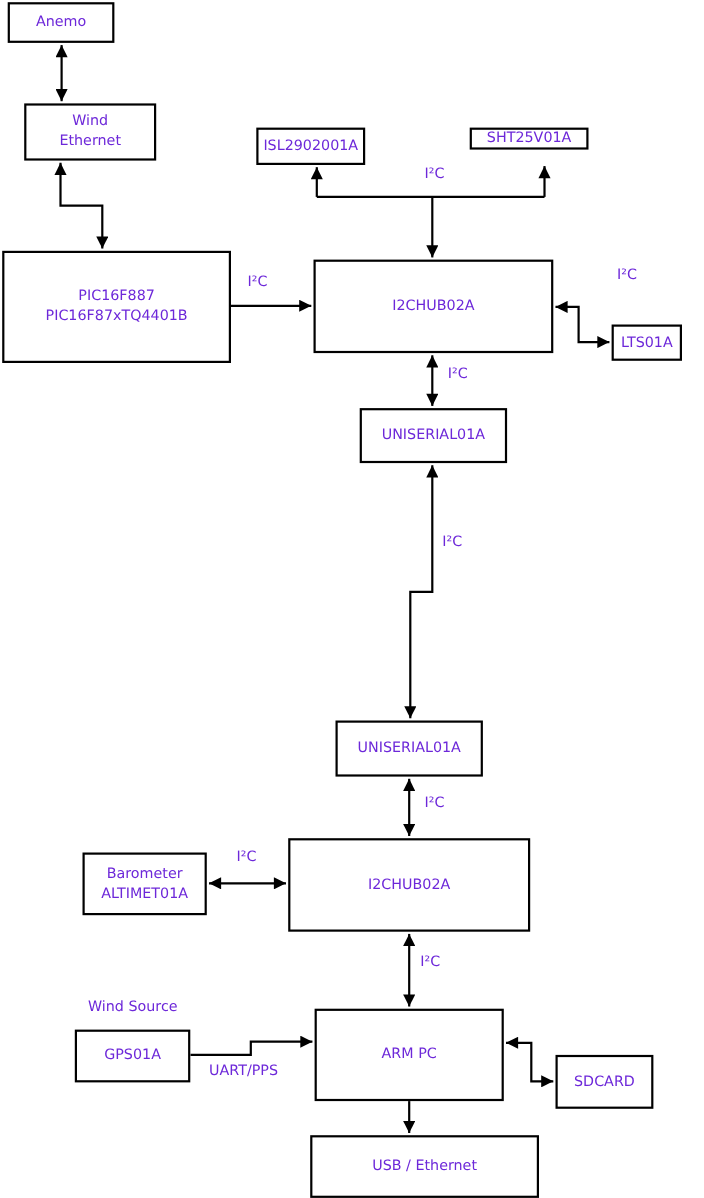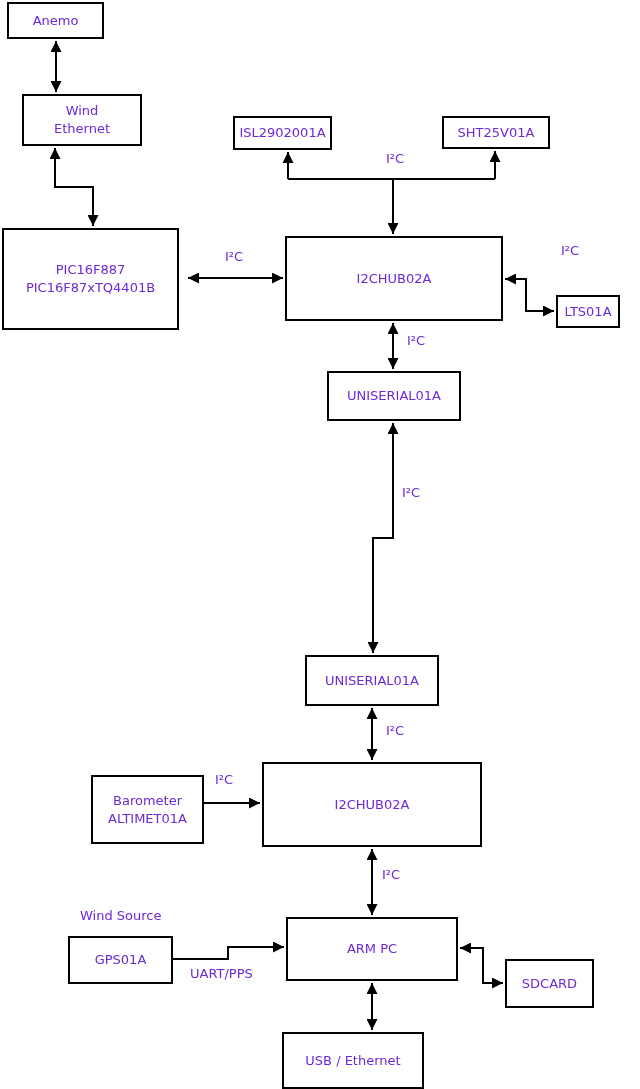--- a/index.html
+++ b/index.html
@@ -77,30 +77,30 @@
 
   <div class="box" style="left:7px;top:2px;width:97px;height:37px">
     <span>Anemo</span>
   </div>
 
   <div class="box" style="left:22px;top:94px;width:120px;height:52px">
     <span>Wind</span>
     <span>Ethernet</span>
   </div>
 
-  <div class="box" style="left:2px;top:228px;width:177px;height:102px">
+  <div class="box" style="left:2px;top:228px;width:208px;height:102px">
     <span>PIC16F887</span>
     <span>PIC16F87xTQ4401B</span>
   </div>
 
   <div class="box" style="left:233px;top:116px;width:99px;height:34px">
     <span>ISL2902001A</span>
   </div>
 
-  <div class="box" style="left:442px;top:116px;width:108px;height:33px">
+  <div class="box" style="left:427px;top:116px;width:108px;height:20px">
     <span>SHT25V01A</span>
   </div>
 
   <div class="box" style="left:285px;top:236px;width:218px;height:85px">
     <span>I2CHUB02A</span>
   </div>
 
   <div class="box" style="left:556px;top:295px;width:64px;height:33px">
     <span>LTS01A</span>
   </div>
@@ -110,38 +110,38 @@
   </div>
 
   <div class="box" style="left:305px;top:655px;width:134px;height:51px">
     <span>UNISERIAL01A</span>
   </div>
 
   <div class="box" style="left:262px;top:762px;width:220px;height:85px">
     <span>I2CHUB02A</span>
   </div>
 
-  <div class="box" style="left:91px;top:775px;width:113px;height:69px">
+  <div class="box" style="left:75px;top:775px;width:113px;height:57px">
     <span>Barometer</span>
     <span>ALTIMET01A</span>
   </div>
 
   <div class="box" style="left:68px;top:936px;width:105px;height:48px">
     <span>GPS01A</span>
   </div>
 
-  <div class="box" style="left:286px;top:917px;width:172px;height:64px">
+  <div class="box" style="left:286px;top:917px;width:172px;height:84px">
     <span>ARM PC</span>
   </div>
 
   <div class="box" style="left:505px;top:959px;width:89px;height:49px">
     <span>SDCARD</span>
   </div>
 
-  <div class="box" style="left:282px;top:1032px;width:142px;height:57px">
+  <div class="box" style="left:282px;top:1032px;width:208px;height:57px">
     <span>USB / Ethernet</span>
   </div>
 
   <span class="lbl" style="left:225px;top:249px">I²C</span>
   <span class="lbl" style="left:386px;top:151px">I²C</span>
   <span class="lbl" style="left:561px;top:243px">I²C</span>
   <span class="lbl" style="left:407px;top:333px">I²C</span>
   <span class="lbl" style="left:402px;top:485px">I²C</span>
   <span class="lbl" style="left:386px;top:723px">I²C</span>
   <span class="lbl" style="left:215px;top:772px">I²C</span>

